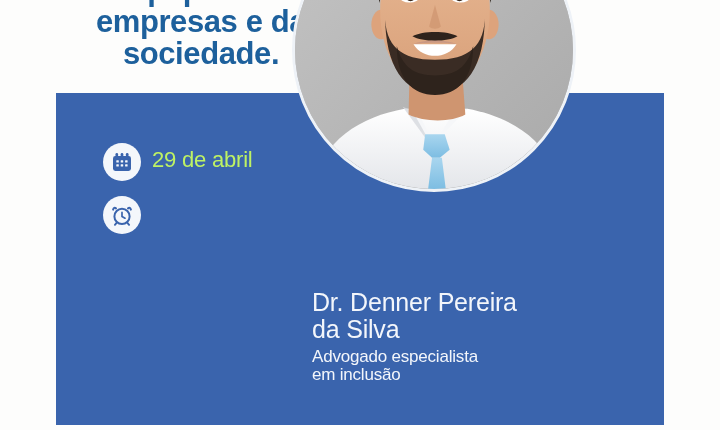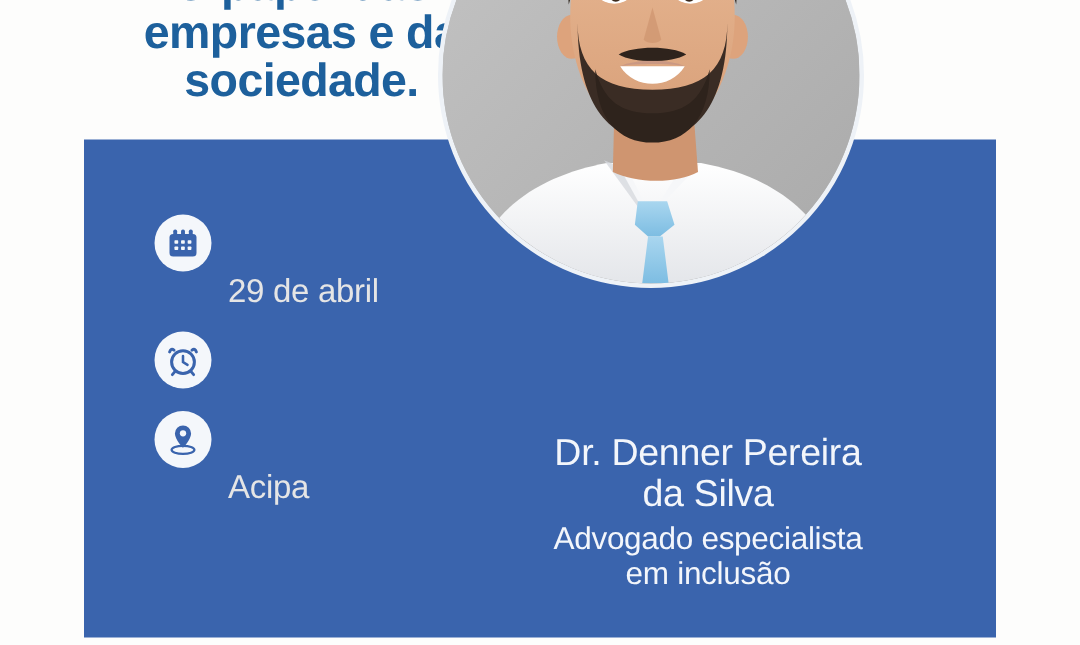--- a/index.html
+++ b/index.html
@@ -59,58 +59,57 @@
     border-radius:50%;
     background:#f4f7fb;
     display:flex;
     align-items:center;
     justify-content:center;
     margin-right:11px;
   }
   .info-icon svg { display:block; }
 
   .info-label {
-    color:#e5e5e5;
+    color:#bef264;
     font-size:22px;
     line-height:1.08;
     padding-top:5px;
     letter-spacing:-0.2px;
     white-space:pre-line;
-    margin-top:34px;
   }
 
   
   #portrait {
     position:absolute;
     left:292px; top:-92px;
     width:284px; height:284px;
     border-radius:50%;
     overflow:hidden;
     background:#b9b9b9;
     border:3px solid #eef2f7;
   }
   #portrait svg { display:block; width:100%; height:100%; }
 
   
   #speaker {
     position:absolute;
     right:32px; top:196px;
     width:320px;
-    text-align:center;
+    text-align:left;
     color:#f3f6fb;
   }
   #speaker-name {
     font-size:25px;
     line-height:1.07;
     letter-spacing:-0.2px;
     white-space:pre-line;
   }
   #speaker-role {
     margin-top:5px;
-    font-size:21px;
+    font-size:17px;
     line-height:1.1;
     letter-spacing:-0.2px;
     white-space:pre-line;
   }
 </style>
 </head>
 <body>
 
 <div id="poster">
 
@@ -148,30 +147,20 @@
             <circle cx="12" cy="13.4" r="7.6" fill="none" stroke="#3a64ad" stroke-width="2"></circle>
             <path d="M6 5.4 Q4 3.8 3.1 6.6" fill="none" stroke="#3a64ad" stroke-width="2" stroke-linecap="round"></path>
             <path d="M18 5.4 Q20 3.8 20.9 6.6" fill="none" stroke="#3a64ad" stroke-width="2" stroke-linecap="round"></path>
             <path d="M6.6 19.8 L4.9 21.8" stroke="#3a64ad" stroke-width="1.9" stroke-linecap="round"></path>
             <path d="M17.4 19.8 L19.1 21.8" stroke="#3a64ad" stroke-width="1.9" stroke-linecap="round"></path>
             <path d="M12 9.4 L12 13.4 L15 15.2" fill="none" stroke="#3a64ad" stroke-width="1.7" stroke-linecap="round"></path>
           </svg>
         </span>
       </div>
 
-      <div class="info-row">
-        <span class="info-icon">
-          <svg width="24" height="24" viewBox="0 0 24 24">
-            <ellipse cx="12" cy="18.9" rx="7.6" ry="2.7" fill="none" stroke="#3a64ad" stroke-width="1.5"></ellipse>
-            <path d="M12 2.6 a5.4 5.4 0 0 1 5.4 5.4 c0 3.9 -5.4 9.6 -5.4 9.6 s-5.4 -5.7 -5.4 -9.6 A5.4 5.4 0 0 1 12 2.6 z" fill="#3a64ad"></path>
-            <circle cx="12" cy="7.9" r="2.1" fill="#f4f7fb"></circle>
-          </svg>
-        </span>
-        <span class="info-label">Acipa</span>
-      </div>
 
 
     </div>
 
     <div id="speaker">
       <div id="speaker-name">Dr. Denner Pereira
 da Silva</div>
       <div id="speaker-role">Advogado especialista
 em inclusão</div>
     </div>

